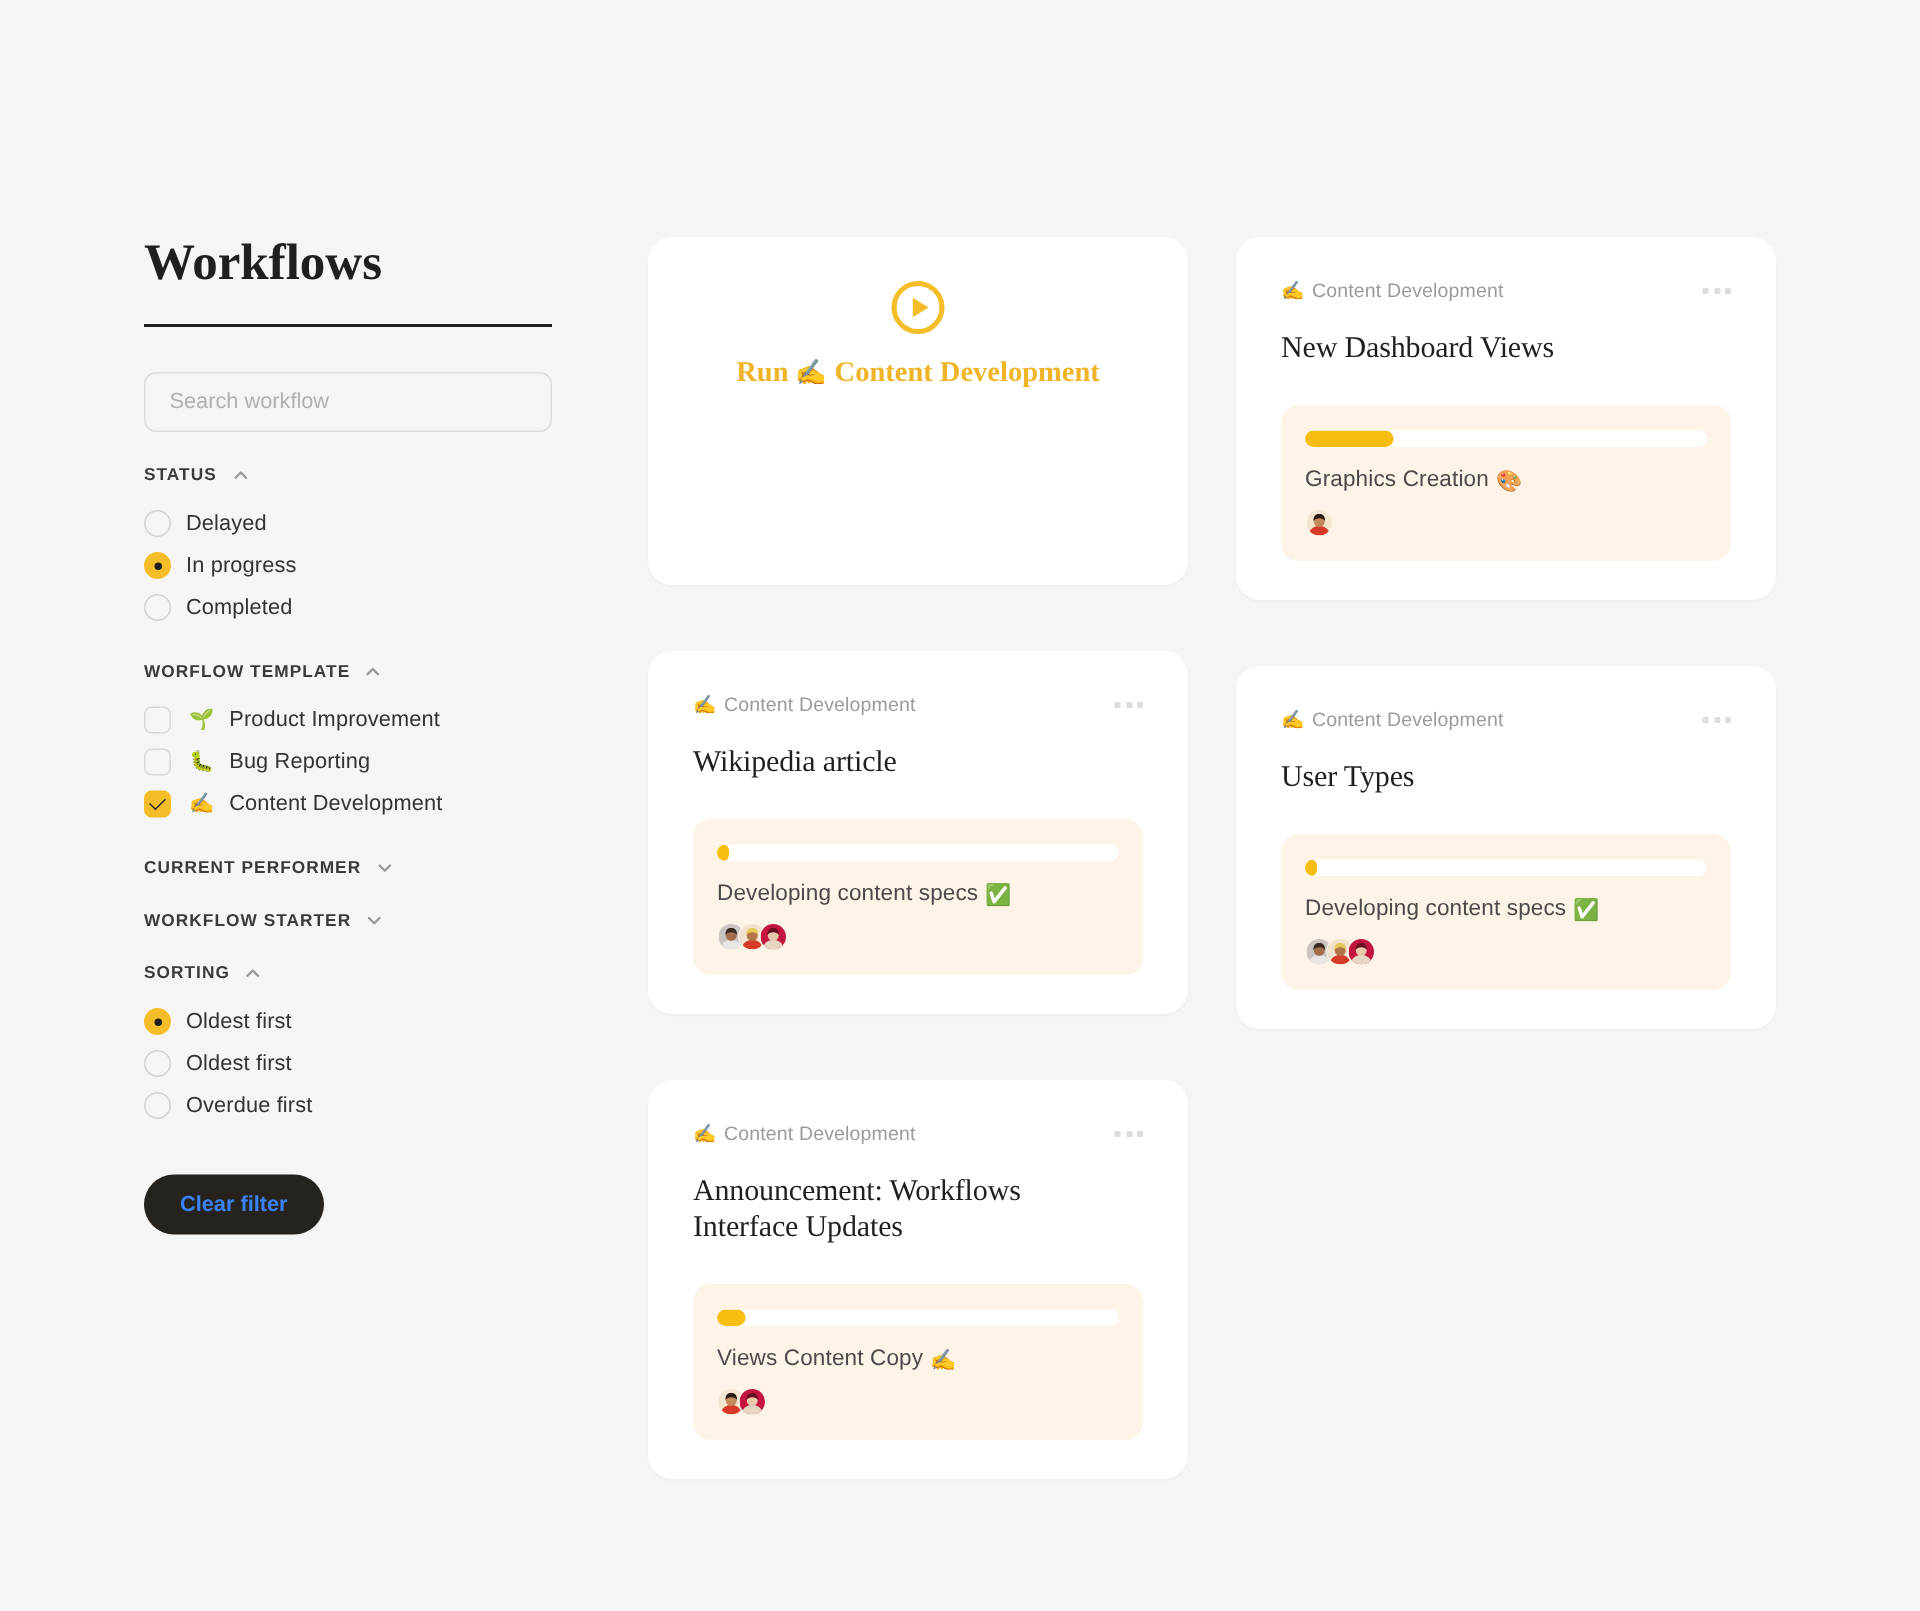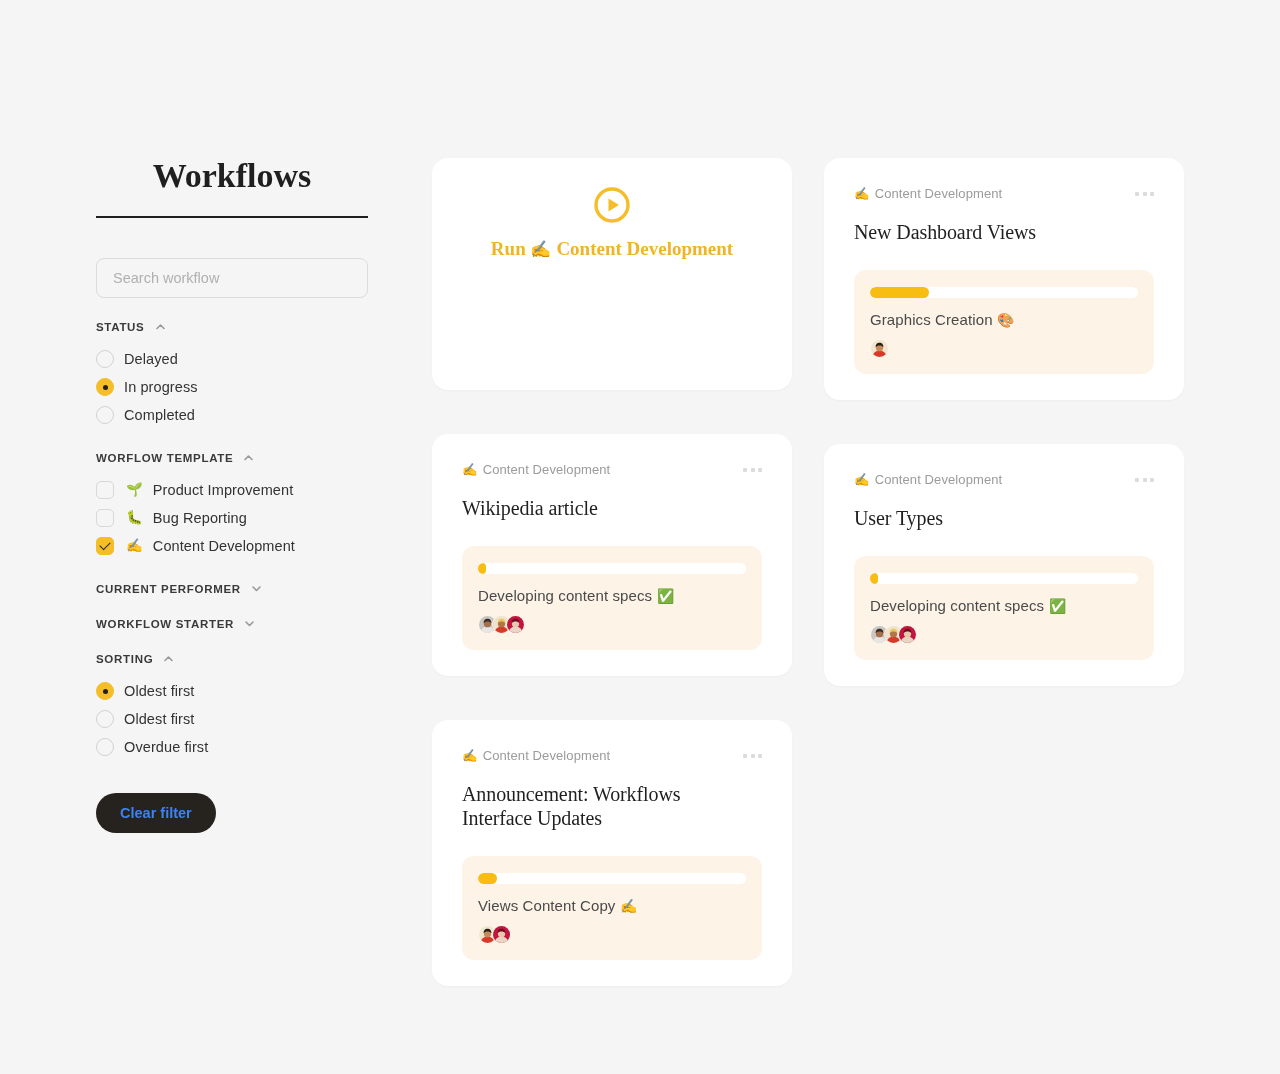--- a/index.html
+++ b/index.html
@@ -24,28 +24,27 @@
     top: 156px;
     width: 272px;
   }
   .page-title {
     font-family: "Liberation Serif", serif;
     font-weight: bold;
     font-size: 34px;
     line-height: 40px;
     color: #1f1f1f;
     letter-spacing: 0px;
-    text-align: center;
   }
   .title-rule {
     margin-top: 20px;
     border-bottom: 2px solid #1f1f1f;
     width: 272px;
   }
-  .search-wrap { margin-top: 40px; }
+  .search-wrap { margin-top: 30px; }
   .search-input {
     width: 272px;
     height: 40px;
     border: 1px solid #dcdcdc;
     border-radius: 8px;
     background: #f5f5f5;
     padding: 0 16px;
     font-family: "Liberation Sans", sans-serif;
     font-size: 14.5px;
     color: #555;

